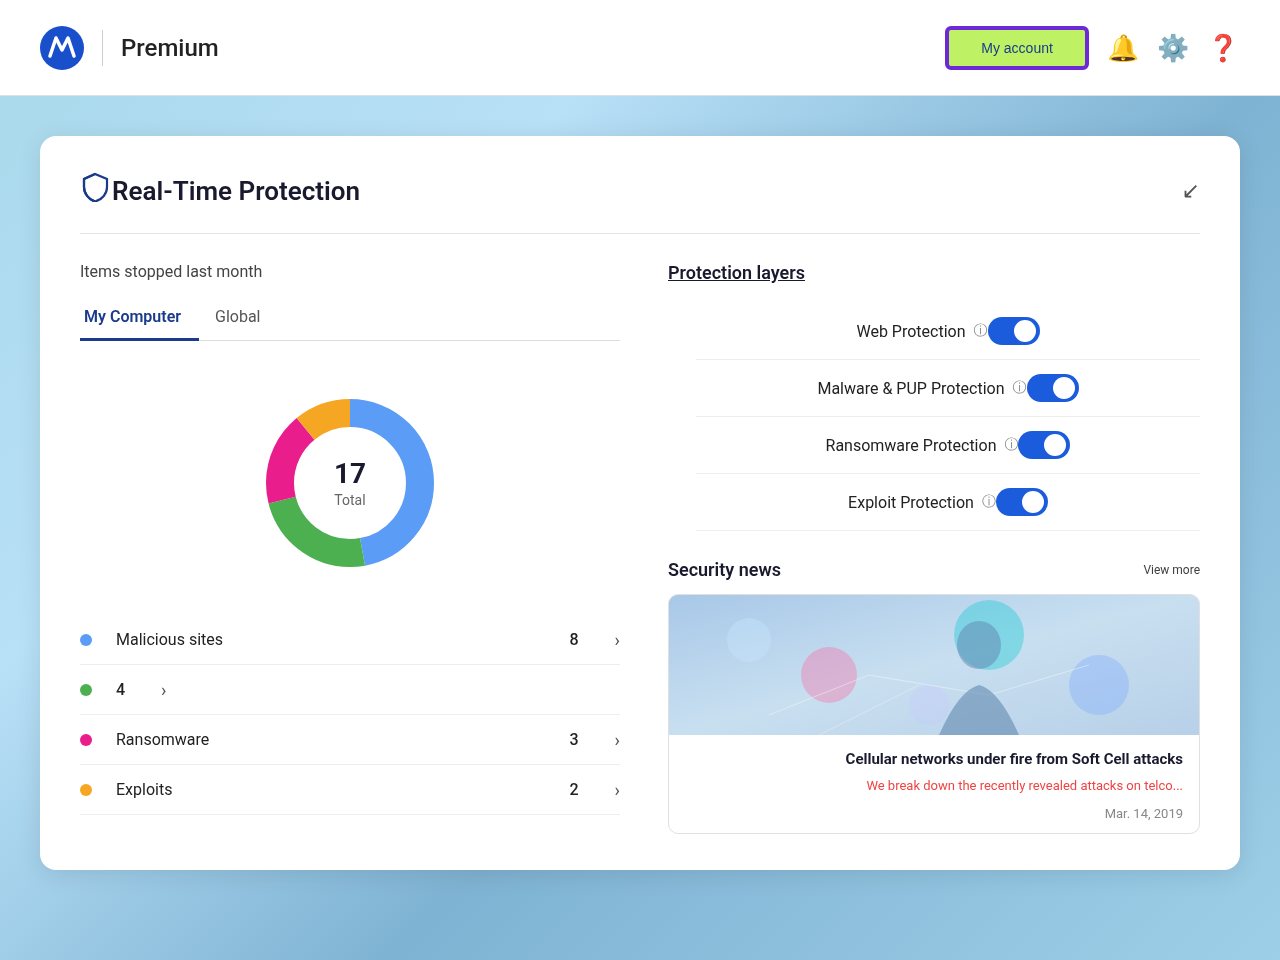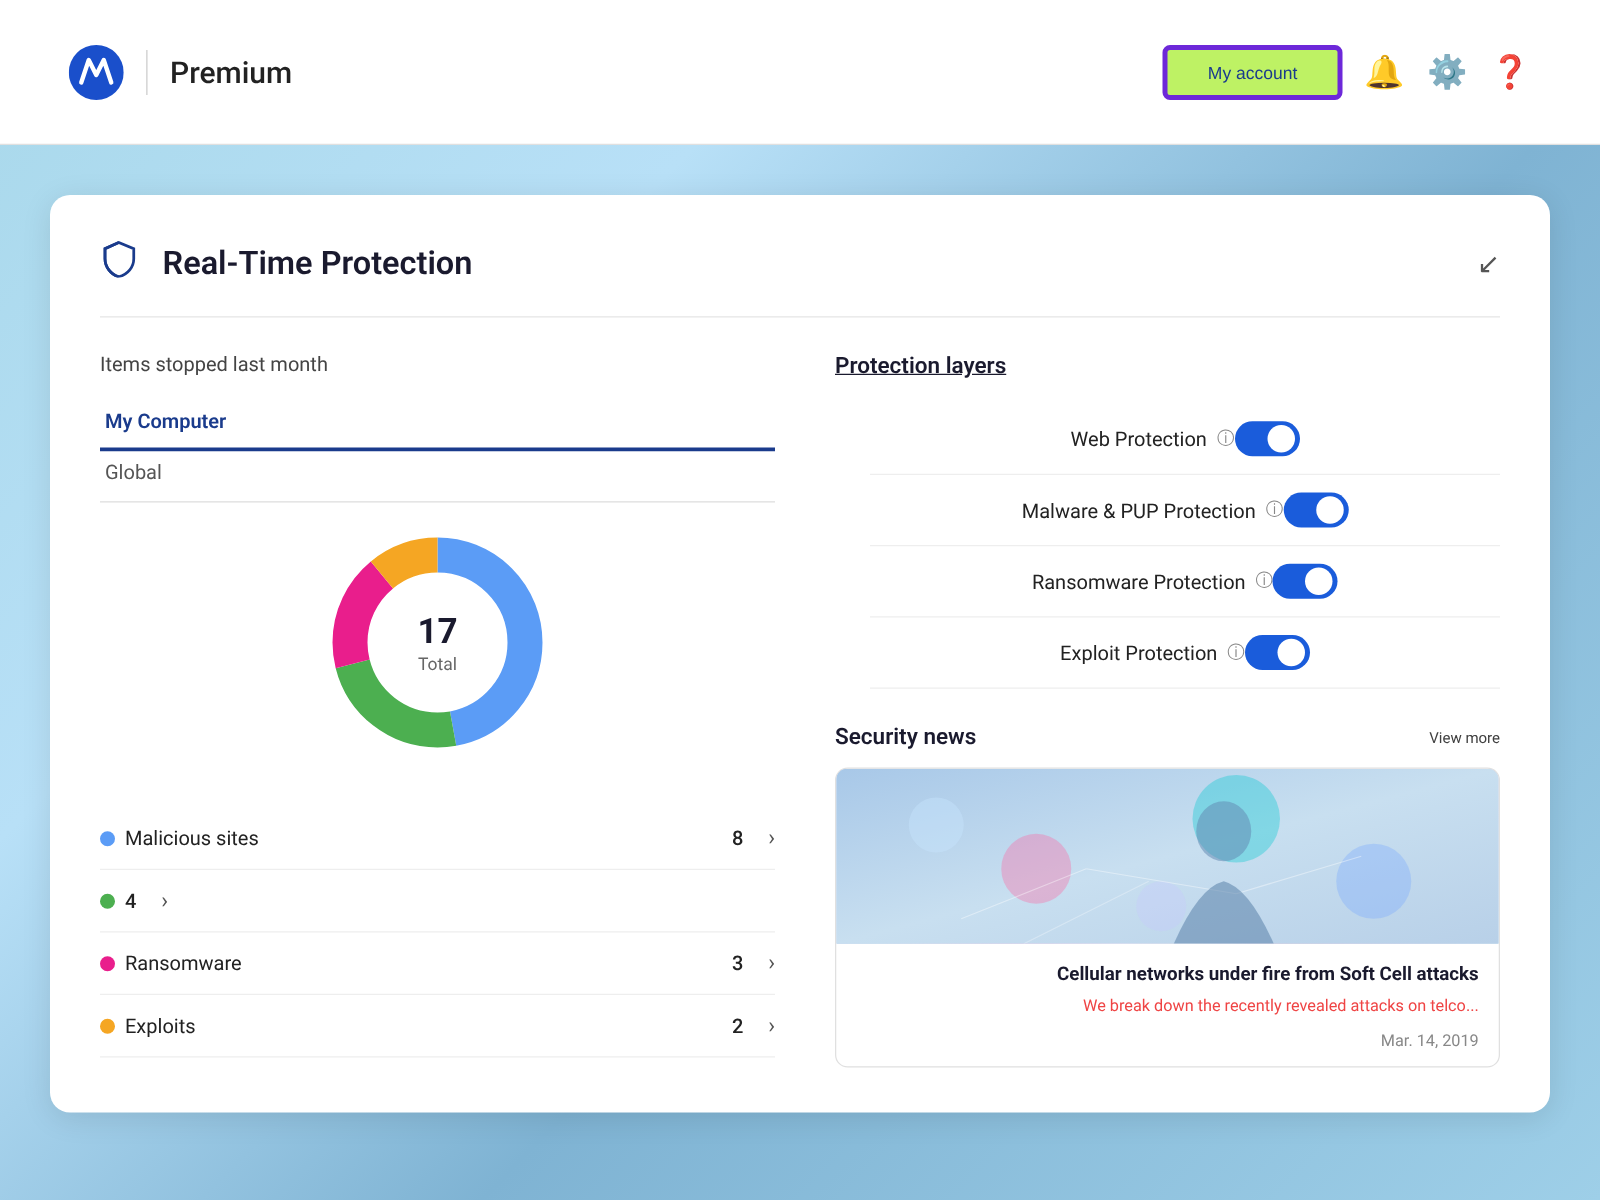--- a/index.html
+++ b/index.html
@@ -8,24 +8,24 @@
       background: linear-gradient(135deg, #a8d8ea 0%, #b8e0f7 30%, #7fb3d3 60%, #9ecfe8 100%);
       min-height: 960px;
       display: flex;
       flex-direction: column;
     }
 
     
     .header {
       background: #fff;
       border-bottom: 1px solid #e0e0e0;
-      height: 116px;
-      display: flex;
-      align-items: center;
-      padding: 0 55px;
+      height: 96px;
+      display: flex;
+      align-items: center;
+      padding: 0 40px;
       justify-content: space-between;
     }
     .logo-area {
       display: flex;
       align-items: center;
       gap: 10px;
     }
     .logo-m {
       width: 44px;
       height: 44px;
@@ -84,21 +84,21 @@
     
     .card-header {
       display: flex;
       align-items: center;
       justify-content: space-between;
       margin-bottom: 24px;
     }
     .card-title-area {
       display: flex;
       align-items: center;
-      gap: 20px;
+      gap: 2px;
     }
     .shield-icon-wrap {
       font-size: 28px;
       color: #1a3b8c;
     }
     .card-title {
       font-size: 26px;
       font-weight: 600;
       color: #1a1a2e;
     }
@@ -131,24 +131,23 @@
     .section-label {
       font-size: 16px;
       color: #444;
       margin-bottom: 18px;
       font-weight: 400;
     }
 
     
     .tabs {
       display: flex;
-      gap: 0;
-      margin-bottom: 12px;
+      gap: 12px;
+      margin-bottom: 42px;
       border-bottom: 1px solid #ddd;
-      flex-direction: column;
     }
     .tab {
       padding: 8px 18px 12px 4px;
       font-size: 16px;
       cursor: pointer;
       color: #555;
       border-bottom: 3px solid transparent;
       margin-bottom: -1px;
     }
     .tab.active {
@@ -189,21 +188,21 @@
     
     .legend-list {
       list-style: none;
       width: 100%;
     }
     .legend-item {
       display: flex;
       align-items: center;
       padding: 14px 0;
       border-bottom: 1px solid #eee;
-      gap: 8px;
+      gap: 24px;
     }
     .legend-dot {
       width: 12px;
       height: 12px;
       border-radius: 50%;
       flex-shrink: 0;
     }
     .legend-label {
       flex: 1;
       font-size: 16px;

